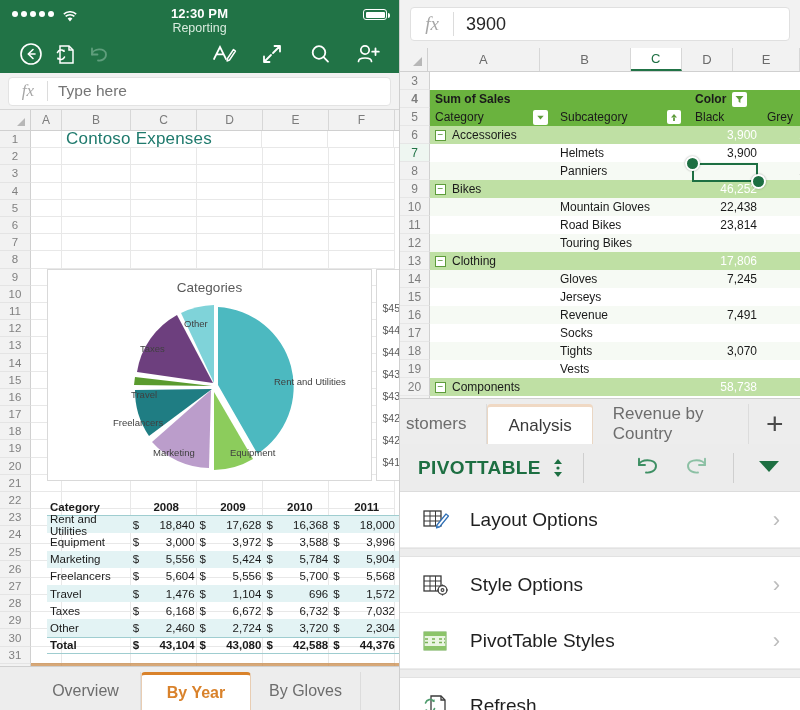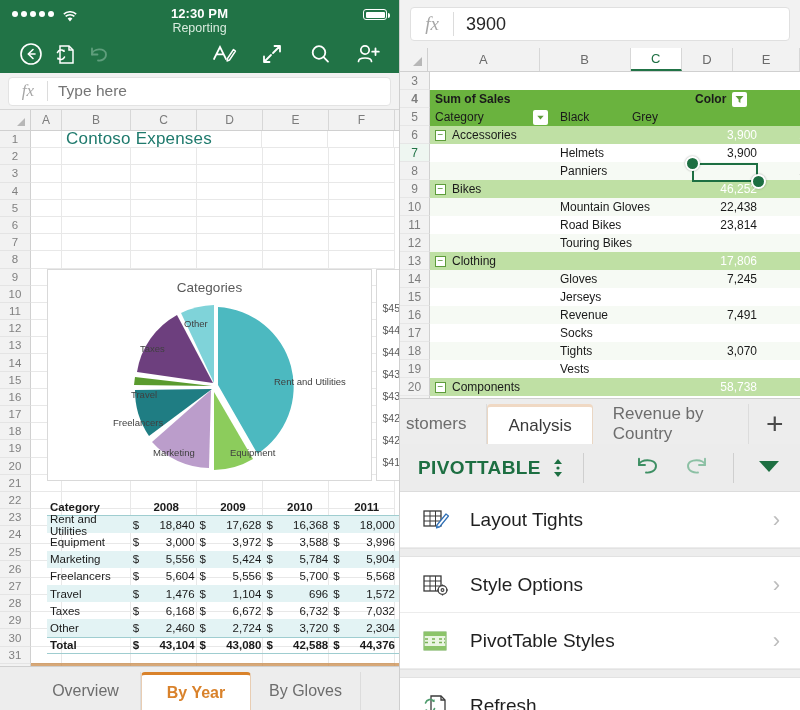--- a/index.html
+++ b/index.html
@@ -887,20 +887,26 @@
             </div>
           </div>
           <div class="pt-row hdr-green2">
             <div class="pt-rh">5</div>
             <div class="pt-body">
               <div class="pt-c c-cat">Category<span class="filter-btn" style="margin-left: auto; margin-right: 2px;">
                   <svg width="9" height="9" viewBox="0 0 9 9">
                     <path d="M1.3 2.8 L7.7 2.8 L4.5 6.6 Z" fill="#5f9c3c"></path>
                   </svg>
                 </span></div>
+              <div class="pt-c c-sub">Subcategory<span class="sort-btn" style="margin-left: auto;">
+                  <svg width="8" height="9" viewBox="0 0 8 9">
+                    <path d="M4 1 L7 4.6 H1 Z" fill="#5f9c3c"></path>
+                    <rect x="3.1" y="4.6" width="1.8" height="3.4" fill="#5f9c3c"></rect>
+                  </svg>
+                </span></div>
               <div class="pt-c c-black" style="justify-content: flex-start;">Black</div>
               <div class="pt-c c-grey" style="justify-content: flex-start;">Grey</div>
             </div>
           </div>
           <div class="pt-row grp-green">
             <div class="pt-rh">6</div>
             <div class="pt-body">
               <div class="pt-c c-cat"><span class="collapse-btn">−</span>Accessories</div>
               <div class="pt-c c-sub"></div>
               <div class="pt-c c-black">3,900</div>
@@ -1092,21 +1098,21 @@
       <div class="pt-list">
         <div class="pt-item">
           <span class="pt-icon">
             <svg width="30" height="26" viewBox="0 0 30 26">
                 <rect x="3" y="4" width="17" height="15" stroke="#3b3b3b" stroke-width="1.3" fill="none"></rect>
                 <path d="M3 9 H20 M3 14 H20 M9 4 V19 M14.5 4 V19" stroke="#3b3b3b" stroke-width="1"></path>
                 <path d="M16 18 L25 7 L27.5 9 L18.5 20 L15.5 21 Z" fill="#fff" stroke="#2f6fb5" stroke-width="1.2" stroke-linejoin="round"></path>
                 <path d="M15.5 21 L18.5 20 L16.6 18.2 Z" fill="#3a7fc4"></path>
               </svg>
           </span>
-          <span class="label">Layout Tights</span>
+          <span class="label">Layout Options</span>
           <span class="pt-chev">›</span>
         </div>
         <div class="pt-gap"></div>
         <div class="pt-item">
           <span class="pt-icon">
             <svg width="30" height="26" viewBox="0 0 30 26">
                 <rect x="3" y="4" width="17" height="15" stroke="#3b3b3b" stroke-width="1.3" fill="none"></rect>
                 <path d="M3 9 H20 M3 14 H20 M9 4 V19 M14.5 4 V19" stroke="#3b3b3b" stroke-width="1"></path>
                 <circle cx="21.5" cy="18" r="4.4" fill="#fff" stroke="#3b3b3b" stroke-width="1.3"></circle>
                 <circle cx="21.5" cy="18" r="1.4" fill="none" stroke="#3b3b3b" stroke-width="1.1"></circle>

